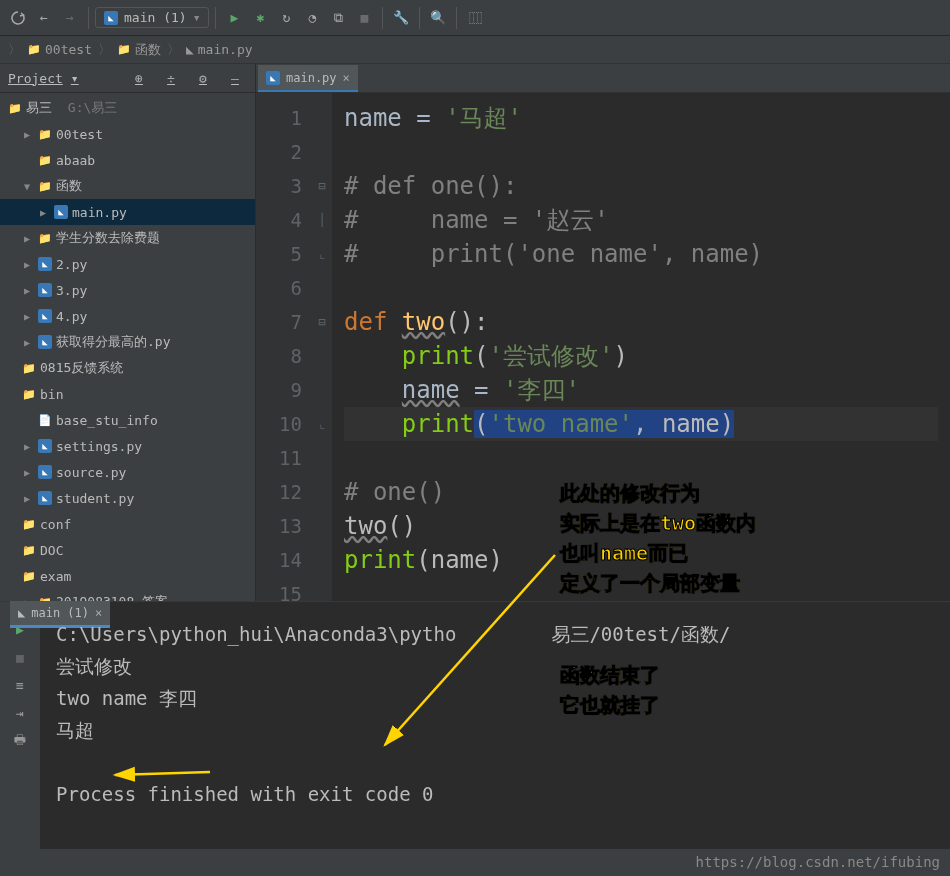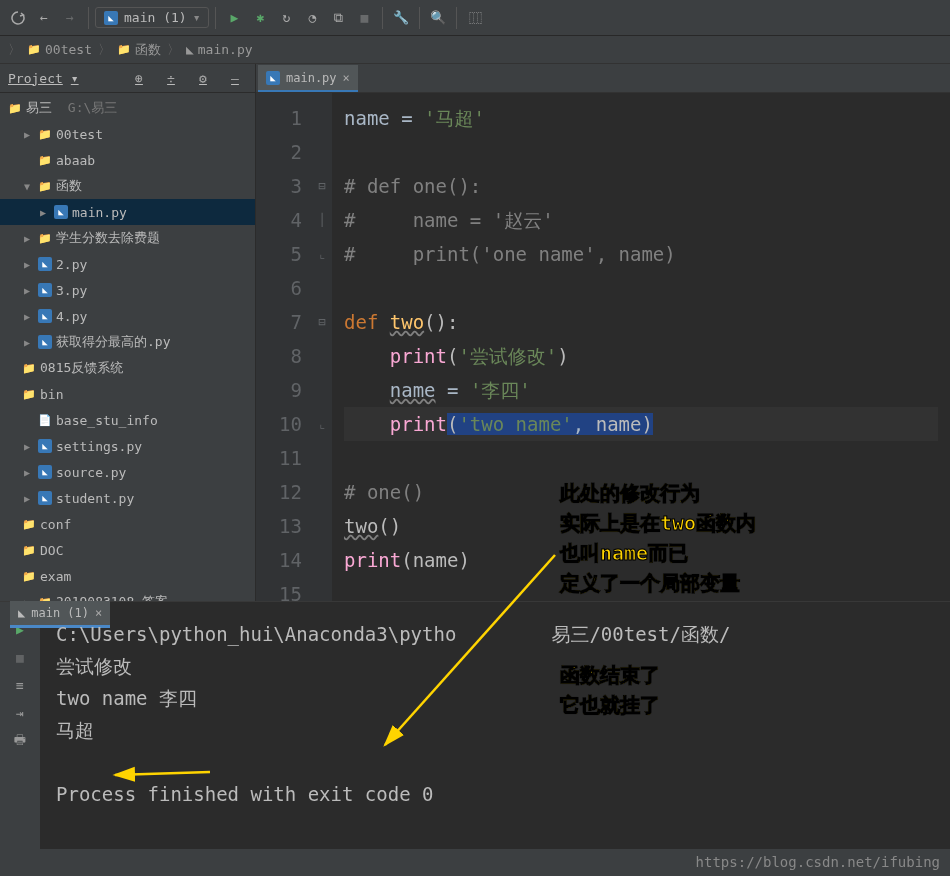--- a/index.html
+++ b/index.html
@@ -22,28 +22,28 @@
 .tree-row .arrow { width:10px; display:inline-block; color:#888; font-size:10px; }
 .ficon { width:14px; height:14px; display:inline-flex; align-items:center; justify-content:center; font-size:11px; }
 .ficon.dir { color:#87939a; }
 .editor-area { flex:1; background:#2b2b2b; display:flex; flex-direction:column; }
 .ed-tabs { height:29px; background:#3c3f41; display:flex; align-items:flex-end; padding-left:2px; border-bottom:1px solid #323232; }
 .ed-tab { height:27px; background:#515658; display:flex; align-items:center; gap:6px; padding:0 8px; border-bottom:2px solid #3878b6; font-size:12px; }
 .close-x { color:#aaa; font-size:12px; }
 .code-scroll { flex:1; display:flex; overflow:hidden; position:relative; }
 .gutter-lines { width:56px; background:#313335; padding:8px 10px 8px 0; text-align:right; color:#606366; font-size:19px; line-height:34px; }
 .gutter-marks { width:20px; background:#313335; padding:8px 0; color:#606366; font-size:12px; line-height:34px; text-align:center; }
-.codelines { flex:1; padding:8px 12px; font-family:Consolas,monospace; font-size:19px; line-height:34px; white-space:pre; position:relative; }
+.codelines { flex:1; padding:8px 12px; font-family:Consolas,monospace; font-size:24px; line-height:34px; white-space:pre; position:relative; }
 .tok-var { color:#a9b7c6; }
 .tok-op { color:#a9b7c6; }
 .tok-str { color:#6a8759; }
 .tok-cmt { color:#808080; }
 .tok-kw { color:#cc7832; }
 .tok-fn { color:#ffc66d; }
-.tok-bi { color:#f9a8d4; }
+.tok-bi { color:#84cc16; }
 .wavy { text-decoration:underline wavy #808080; }
 .bc2 { height:22px; background:#3c3f41; border-top:1px solid #2b2b2b; padding:0 20px; font-size:11px; display:flex; align-items:center; color:#999; }
 .run-area { background:#2b2b2b; height:248px; display:flex; border-top:1px solid #383838; }
 .run-tabs { position:relative; margin-top:-27px; margin-left:10px; }
 .run-tab { position:absolute; top:0; height:27px; background:#515658; display:flex; align-items:center; gap:6px; padding:0 8px; font-size:12px; border-bottom:3px solid #4a88c7; }
 .run-left { width:40px; background:#3c3f41; display:flex; flex-direction:column; align-items:center; gap:6px; padding-top:16px; }
 .run-left .rb { width:22px; height:22px; color:#999; display:flex; align-items:center; justify-content:center; }
 .console { flex:1; padding:16px 16px; font-family:Consolas,"Microsoft YaHei",monospace; font-size:19px; line-height:32px; color:#bbb; position:relative; }
 .anno { position:absolute; font-weight:700; font-size:20px; line-height:30px; color:#ffd400; -webkit-text-stroke:1px #000; text-shadow:0 0 1px #000; z-index:50; }
 .arrow-svg { position:absolute; z-index:45; pointer-events:none; }

